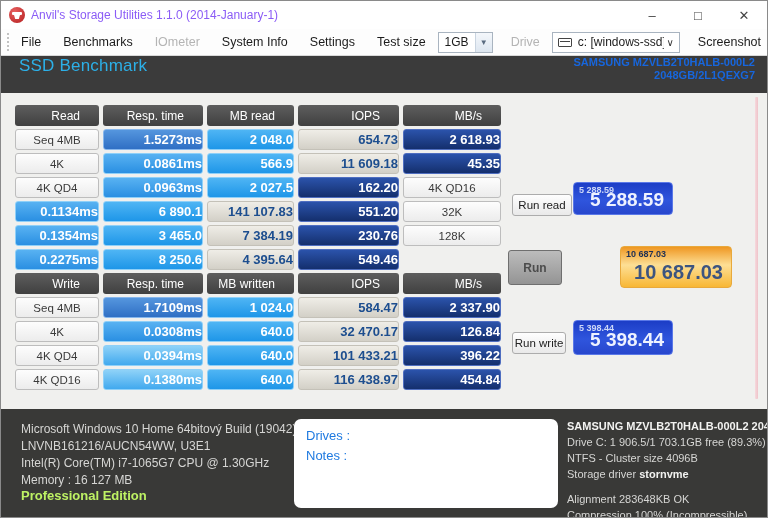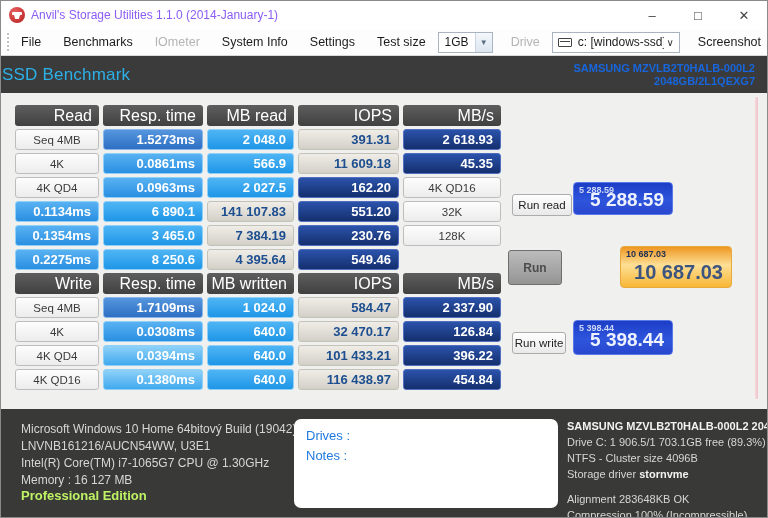--- a/index.html
+++ b/index.html
@@ -30,37 +30,37 @@
   .combo .arrow-btn { width:17px; height:100%; border-left:1px solid #c9d4e0;
     background:linear-gradient(#f4f7fb,#dde6f0); display:flex; align-items:center; justify-content:center;
     font-size:8px; color:#5a6b80; }
   .combo.size { width:72px; }
   .combo.drive { width:128px; }
   .drive-ico { width:14px; height:9px; border:1px solid #444; border-radius:1px; margin-left:5px; position:relative; flex:0 0 auto; background:#fff; }
   .drive-ico::after{ content:""; position:absolute; left:1px; right:1px; top:2px; border-top:1px solid #444; }
   .chev { font-size:10px; color:#333; padding:0 5px 0 2px; }
 
   
-  .app-header { height:37px; background:#3b3b3b; display:flex; align-items:center; padding:0 12px 0 1px; }
+  .app-header { height:37px; background:#3b3b3b; display:flex; align-items:flex-start; padding:0 12px 0 18px; }
   .app-header .bench-title { color:#2cb0e8; font-size:17px; letter-spacing:0.2px; }
   .dev-block { margin-left:auto; text-align:right; line-height:13px; }
   .dev-block div { color:#1766dd; font-weight:bold; font-size:11px; }
 
   
   .main { position:relative; height:316px; background:#f0f0ee; }
 
   .bench-table { position:absolute; left:14px; display:grid;
     grid-template-columns:84px 100px 87px 101px 98px; column-gap:4px; row-gap:3px; grid-auto-rows:21px; }
   .t-read { top:12px; }
   .t-write { top:180px; }
   .cell { border-radius:3px; display:flex; align-items:center; font-size:13px; }
-  .th { background:linear-gradient(180deg,#5e5e5e,#404040); color:#fff; justify-content:flex-end; padding-right:7px; font-size:16px; }
+  .th { background:linear-gradient(180deg,#5e5e5e,#404040); color:#fff; justify-content:flex-end; padding-right:19px; font-size:12px; }
   .rowbtn { background:linear-gradient(180deg,#fdfdfd,#ececec); border:1px solid #bdbdbd; color:#3a3a3a;
     justify-content:center; font-size:11.5px; }
-  .num { font-weight:bold; justify-content:flex-end; padding-right:7px; }
+  .num { font-weight:bold; justify-content:flex-end; }
   .c-resp { background:linear-gradient(180deg,#58b2f2,#2a8fe2); border:1px solid #8fd0f8; color:#fff; }
   .c-resp.deep { background:linear-gradient(180deg,#5596de,#2f6fc4); border-color:#86b6ec; }
   .c-resp.lt { background:linear-gradient(180deg,#8fd2f8,#41a9ee); }
   .c-mb { background:linear-gradient(180deg,#4fb5f4,#1e96e8); border:1px solid #8fd0f8; color:#fff; }
   .c-iops { background:linear-gradient(180deg,#efede7,#d3d0c7); border:1px solid #c4c1b8; color:#1d4e8f; }
   .c-mbs { background:linear-gradient(180deg,#2b53ab,#142f6d); border:1px solid #4f6ec0; color:#fff; }
 
   .side-btn { position:absolute; border:1px solid #acacac; border-radius:3px;
     background:linear-gradient(180deg,#fefefe,#e9e9e9); font-size:11.5px; color:#222;
     display:flex; align-items:center; justify-content:center; }
@@ -158,21 +158,21 @@
     <div class="bench-table t-read">
       <div class="cell th">Read</div>
       <div class="cell th">Resp. time</div>
       <div class="cell th">MB read</div>
       <div class="cell th">IOPS</div>
       <div class="cell th">MB/s</div>
 
       <div class="cell rowbtn">Seq 4MB</div>
       <div class="cell num c-resp deep">1.5273ms</div>
       <div class="cell num c-mb">2 048.0</div>
-      <div class="cell num c-iops">391.31</div>
+      <div class="cell num c-iops">654.73</div>
       <div class="cell num c-mbs">2 618.93</div>
 
       <div class="cell rowbtn">4K</div>
       <div class="cell num c-resp">0.0861ms</div>
       <div class="cell num c-mb">566.9</div>
       <div class="cell num c-iops">11 609.18</div>
       <div class="cell num c-mbs">45.35</div>
 
       <div class="cell rowbtn">4K QD4</div>
       <div class="cell num c-resp">0.0963ms</div>

